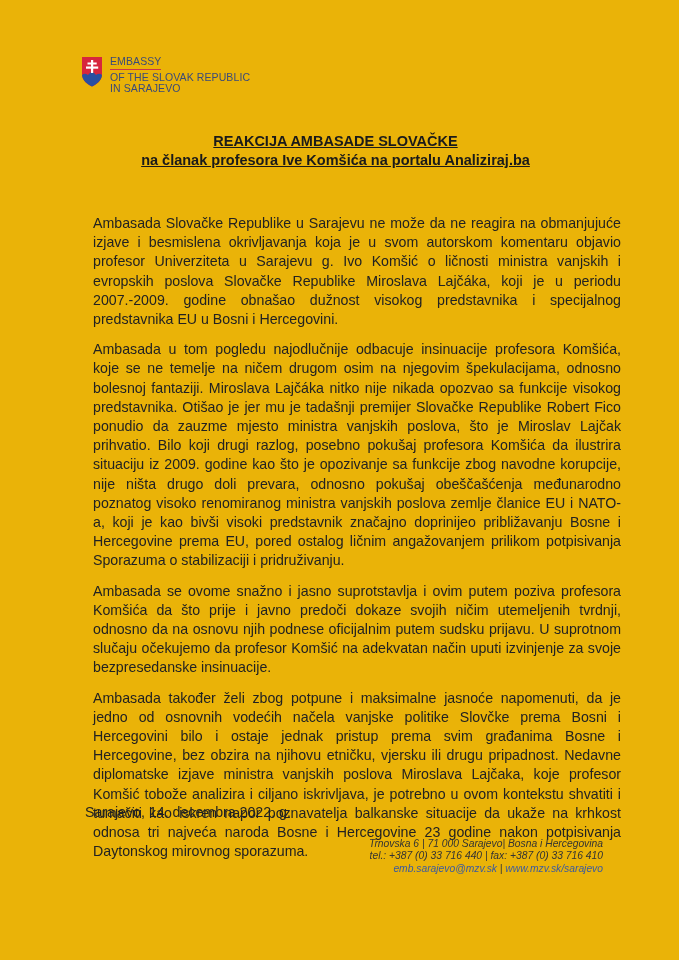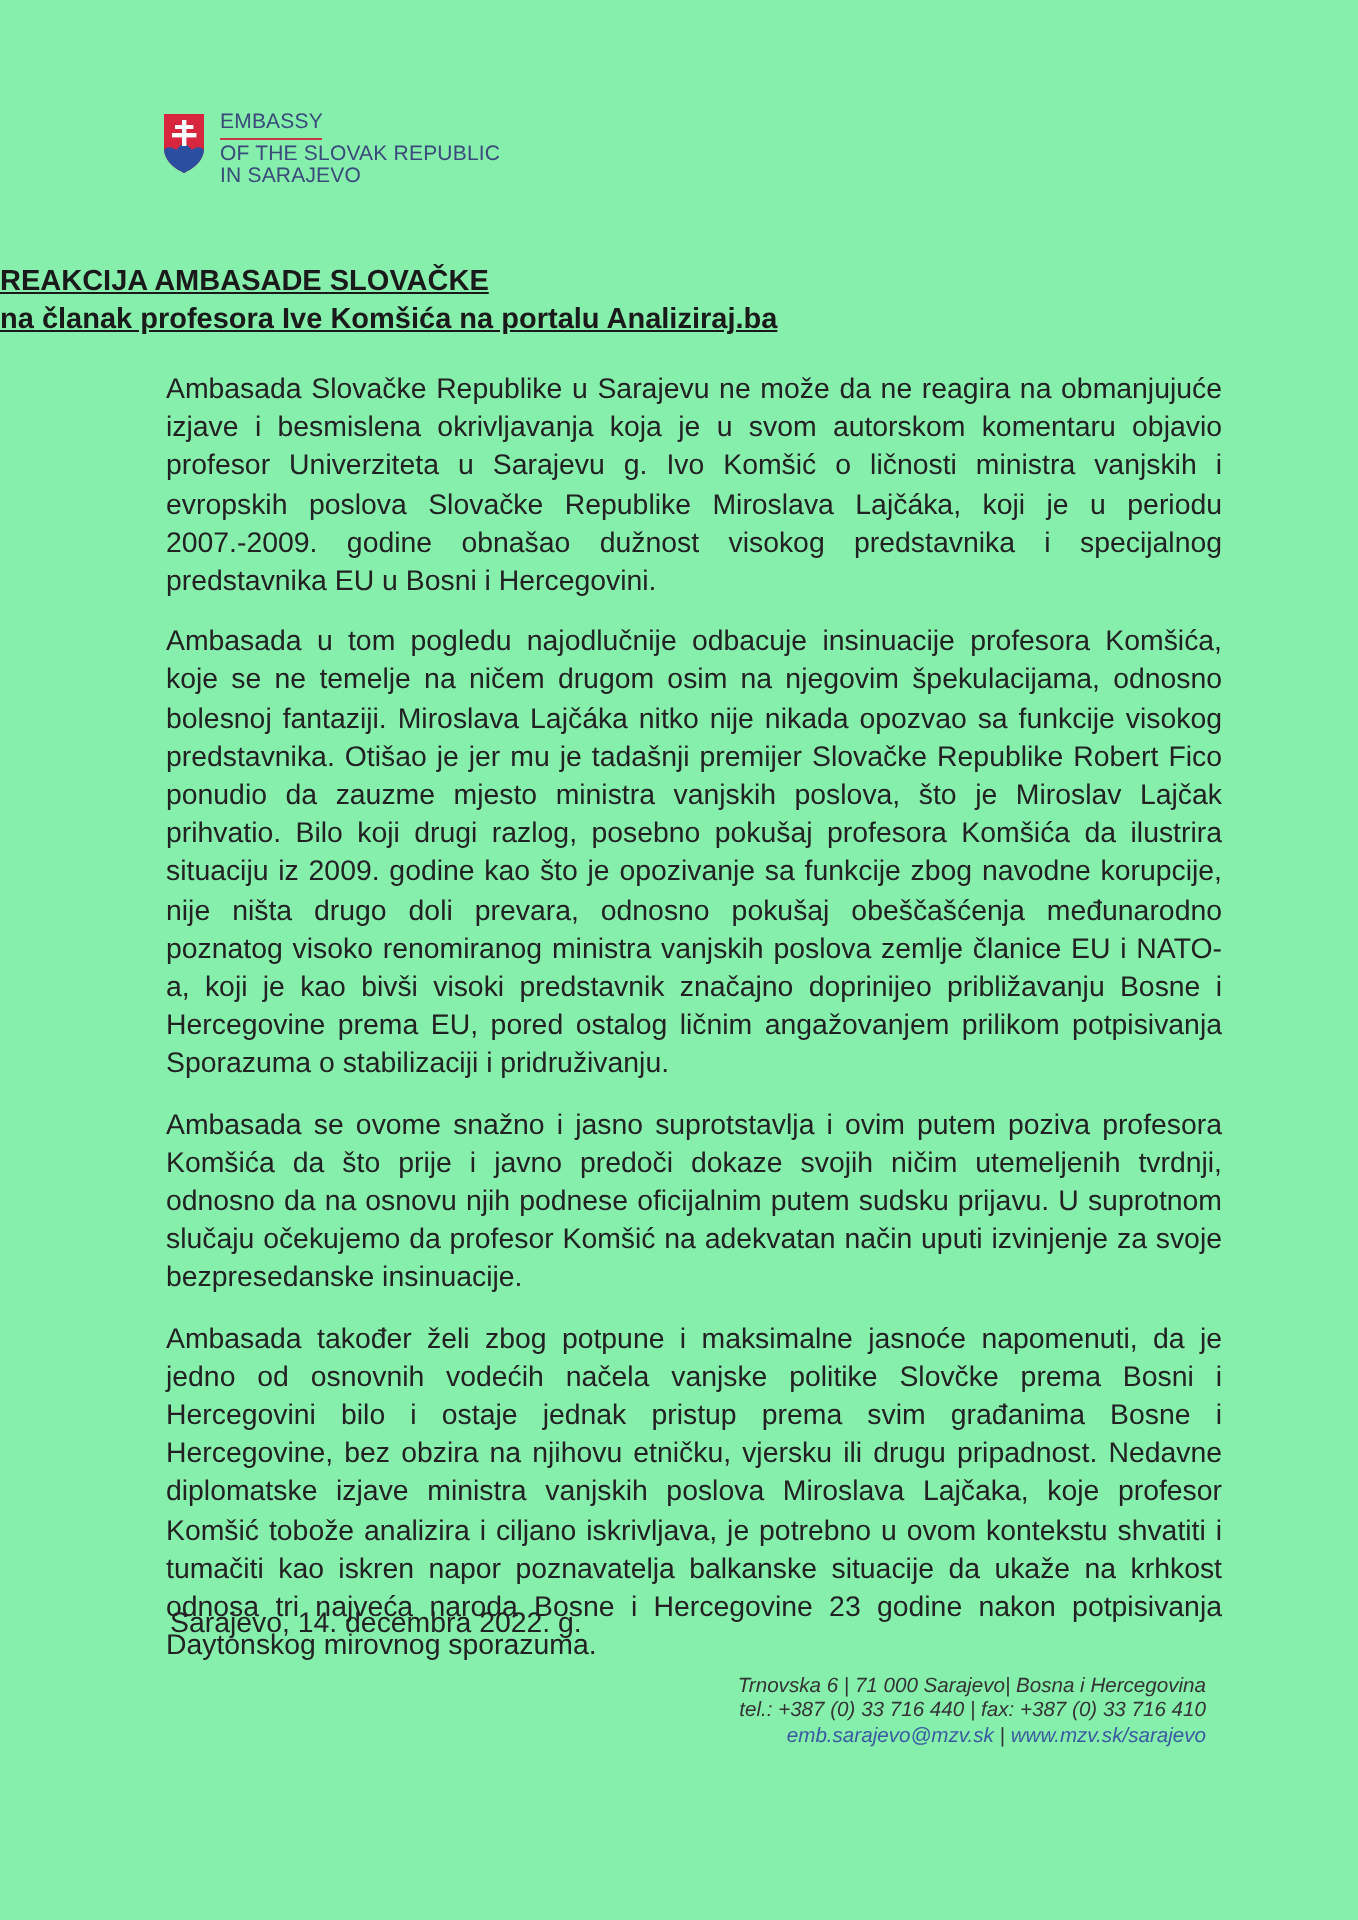--- a/index.html
+++ b/index.html
@@ -1,25 +1,25 @@
 <!DOCTYPE html>
 <html><head>
 <meta charset="utf-8">
 <style>
   html, body { margin: 0; padding: 0; background: #ffffff; }
   body { width: 679px; height: 960px; position: relative; overflow: hidden; color: #1a1a1a; }
-  .page { position: absolute; left: 0; top: 0; width: 679px; height: 960px; background: #86efac; }
+  .page { position: absolute; left: 0; top: 0; width: 679px; height: 960px; background: #eab308; }
   .logo { position: absolute; left: 81px; top: 56px; display: flex; align-items: flex-start; }
   .crest { width: 22px; height: 31px; margin-top: 0px; }
   .logo-text { margin-left: 7px; font-family: "Liberation Sans", sans-serif; color: #3a4a7a; font-size: 10.5px; line-height: 11.5px; letter-spacing: 0.1px; }
   .logo-text .emb { display: inline-block; border-bottom: 1px solid #c9374a; padding-bottom: 1px; margin-bottom: 2px; }
-  .title { position: absolute; left: 0; width: 671px; font-family: "Liberation Sans", sans-serif; font-weight: bold; font-size: 14.5px; text-decoration: underline; color: #1a1a1a; }
+  .title { position: absolute; left: 0; width: 671px; text-align: center; font-family: "Liberation Sans", sans-serif; font-weight: bold; font-size: 14.5px; text-decoration: underline; color: #1a1a1a; }
   .t1 { top: 133px; }
   .t2 { top: 152px; }
-  .body-text { position: absolute; left: 83px; width: 528px; font-family: "Liberation Sans", sans-serif; font-size: 14.2px; line-height: 19.2px; text-align: justify; color: #222; }
+  .body-text { position: absolute; left: 93px; width: 528px; font-family: "Liberation Sans", sans-serif; font-size: 14.2px; line-height: 19.2px; text-align: justify; color: #222; margin-top: 28px; }
   .body-text p { margin: 0 0 11px 0; }
   .date { position: absolute; left: 85px; top: 804px; font-family: "Liberation Sans", sans-serif; font-size: 14.2px; color: #222; }
   .footer { position: absolute; right: 76px; top: 838px; text-align: right; font-family: "Liberation Sans", sans-serif; font-style: italic; font-size: 10.3px; line-height: 12.4px; color: #333; }
   .footer .org { font-weight: bold; font-size: 11px; color: #222; }
   .footer a { color: #3a5aa0; }
 </style>
 </head>
 <body>
 
 <div class="page">

